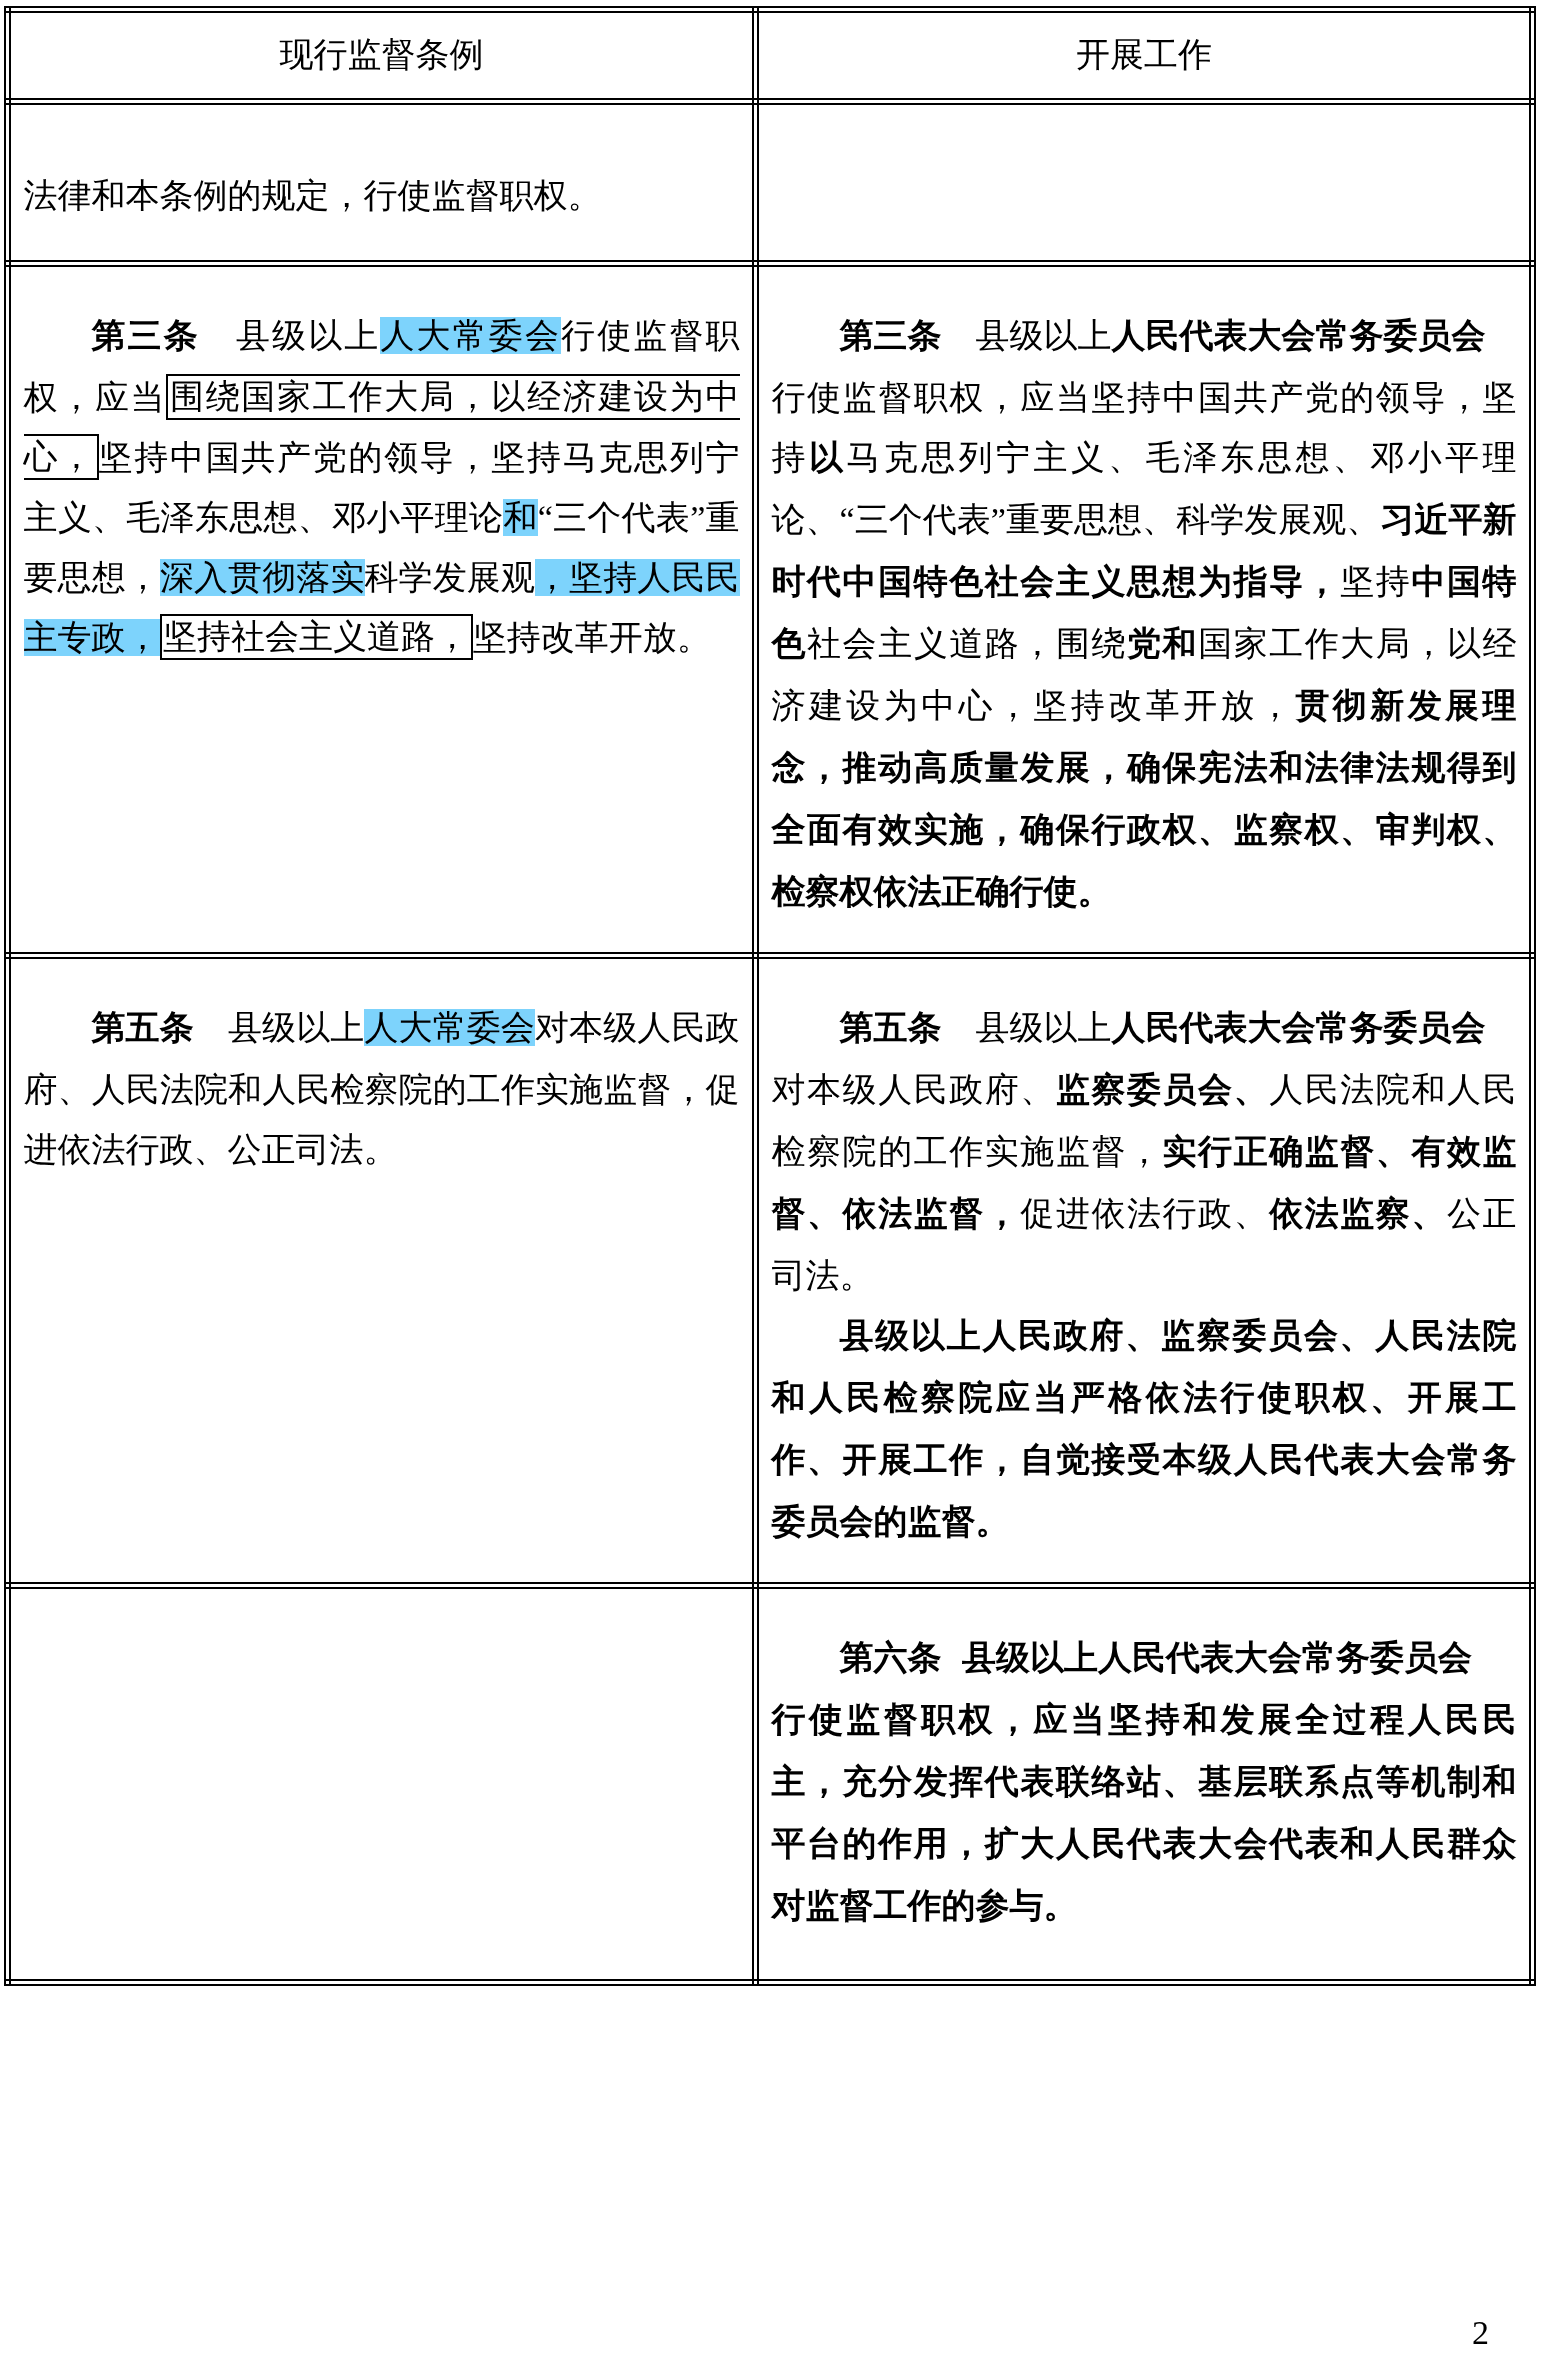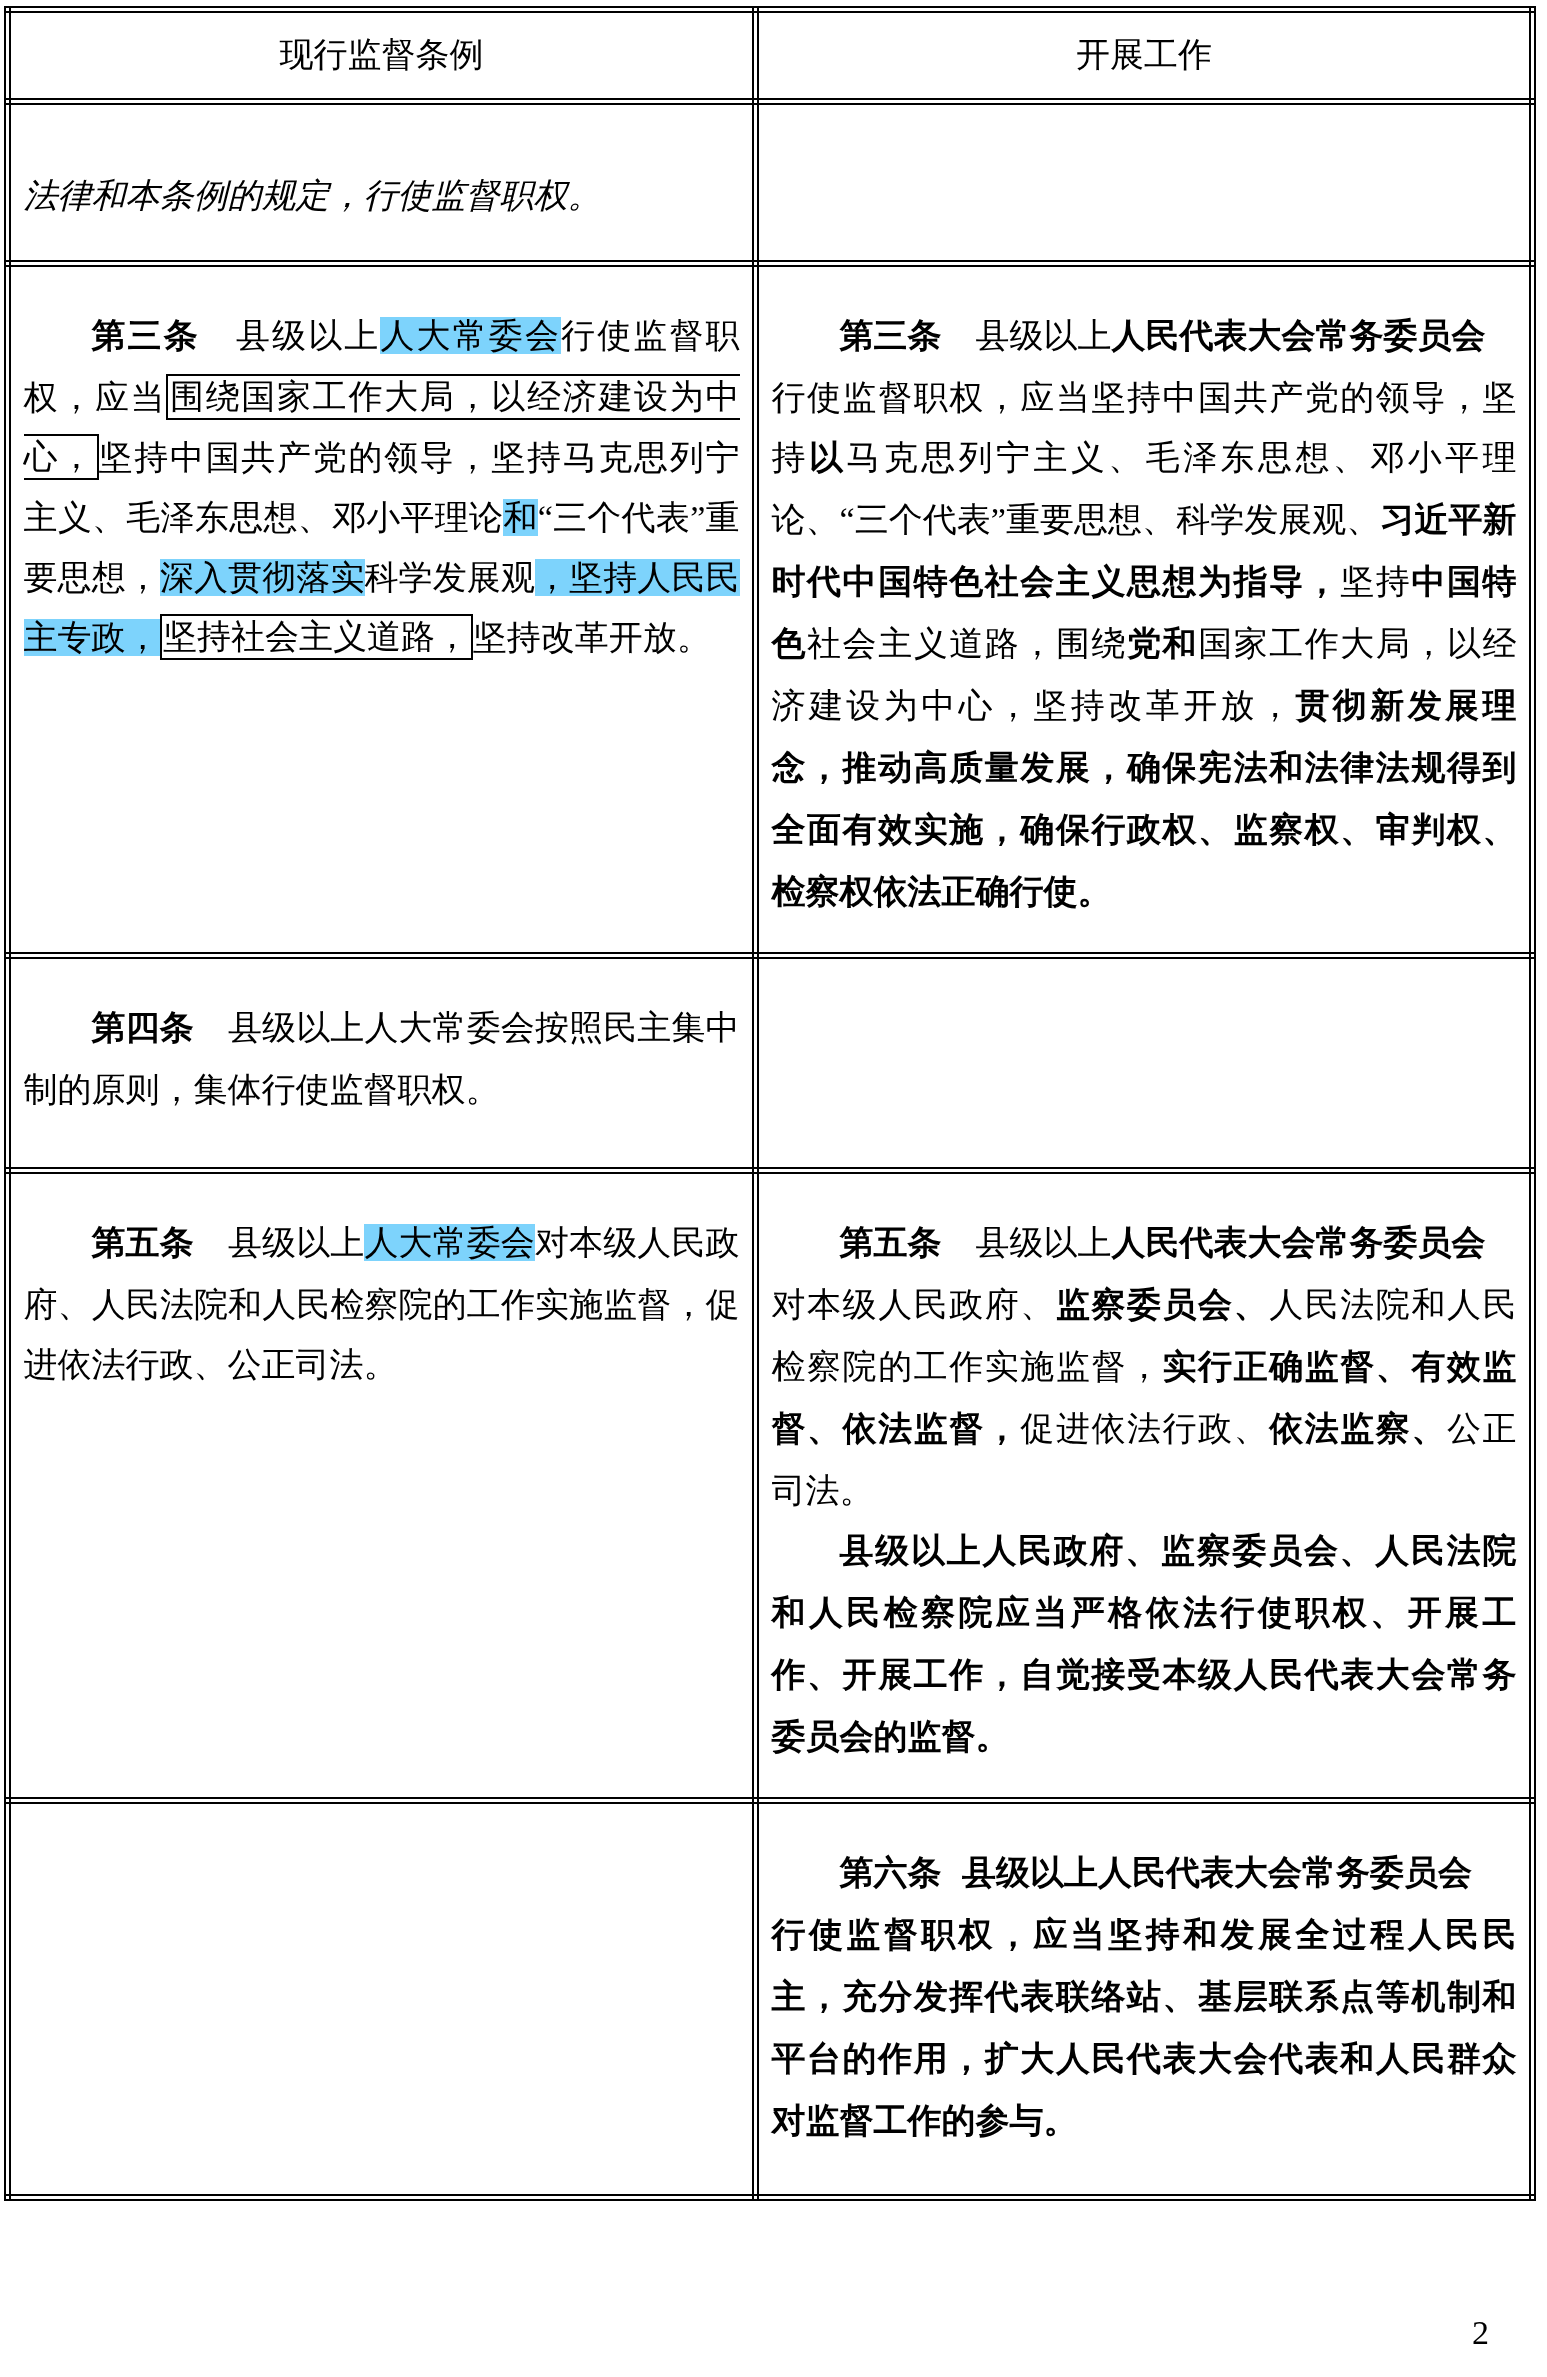--- a/index.html
+++ b/index.html
@@ -28,21 +28,21 @@
     word-break: break-all;
   }
   th {
     height: 75px;
     padding: 4.7px 0;
     text-align: center;
     vertical-align: middle;
     font-weight: normal;
     font-size: 34px;
   }
-  tr.r1 { height: 162px; font-style: italic; }
+  tr.r1 { height: 162px; }
   tr.r2 { height: 689px; }
   tr.r3 { height: 215px; }
   tr.r4 { height: 630px; }
   tr.r5 { height: 397px; }
 
   td p { margin: 0; }
   td p.indent { text-indent: 2em; }
   td p.cont  { margin-top: 22px; }
 
   
@@ -90,26 +90,20 @@
           <td></td>
         </tr>
         <tr class="r2">
           <td>
             <p class="indent"><span class="seg-b">第三条</span><span class="">　县级以上</span><span class="seg-hl">人大常委会</span><span class="">行使监督职权，应当</span><span class="seg-box">围绕国家工作大局，以经济建设为中心，</span><span class="">坚持中国共产党的领导，坚持马克思列宁主义、毛泽东思想、邓小平理论</span><span class="seg-hl">和</span><span class="">“三个代表”重要思想，</span><span class="seg-hl">深入贯彻落实</span><span class="">科学发展观</span><span class="seg-hl">，坚持人民民主专政，</span><span class="seg-box">坚持社会主义道路，</span><span class="">坚持改革开放。</span></p>
           </td>
           <td>
             <p class="indent"><span class="seg-b">第三条</span><span class="">　县级以上</span><span class="seg-b">人民代表大会常务委员会</span><br><span class="">行使监督职权，应当坚持中国共产党的领导，坚持</span><span class="seg-b">以</span><span class="">马克思列宁主义、毛泽东思想、邓小平理论、“三个代表”重要思想、科学发展观、</span><span class="seg-b">习近平新时代中国特色社会主义思想为指导，</span><span class="">坚持</span><span class="seg-b">中国特色</span><span class="">社会主义道路，围绕</span><span class="seg-b">党和</span><span class="">国家工作大局，以经济建设为中心，坚持改革开放，</span><span class="seg-b">贯彻新发展理念，推动高质量发展，确保宪法和法律法规得到全面有效实施，确保行政权、监察权、审判权、检察权依法正确行使。</span></p>
           </td>
         </tr>
-        <tr class="r3">
-          <td>
-            <p class="indent"><span class="seg-b">第四条</span><span class="">　县级以上人大常委会按照民主集中制的原则，集体行使监督职权。</span></p>
-          </td>
-          <td></td>
-        </tr>
         <tr class="r4">
           <td>
             <p class="indent"><span class="seg-b">第五条</span><span class="">　县级以上</span><span class="seg-hl">人大常委会</span><span class="">对本级人民政府、人民法院和人民检察院的工作实施监督，促进依法行政、公正司法。</span></p>
           </td>
           <td>
             <p class="indent"><span class="seg-b">第五条</span><span class="">　县级以上</span><span class="seg-b">人民代表大会常务委员会</span><br><span class="">对本级人民政府、</span><span class="seg-b">监察委员会、</span><span class="">人民法院和人民检察院的工作实施监督，</span><span class="seg-b">实行正确监督、有效监督、依法监督，</span><span class="">促进依法行政、</span><span class="seg-b">依法监察、</span><span class="">公正司法。</span></p>
             <p class="indent"><span class="seg-b">县级以上人民政府、监察委员会、人民法院和人民检察院应当严格依法行使职权、开展工作、开展工作，自觉接受本级人民代表大会常务委员会的监督。</span></p>
           </td>
         </tr>
         <tr class="r5">

